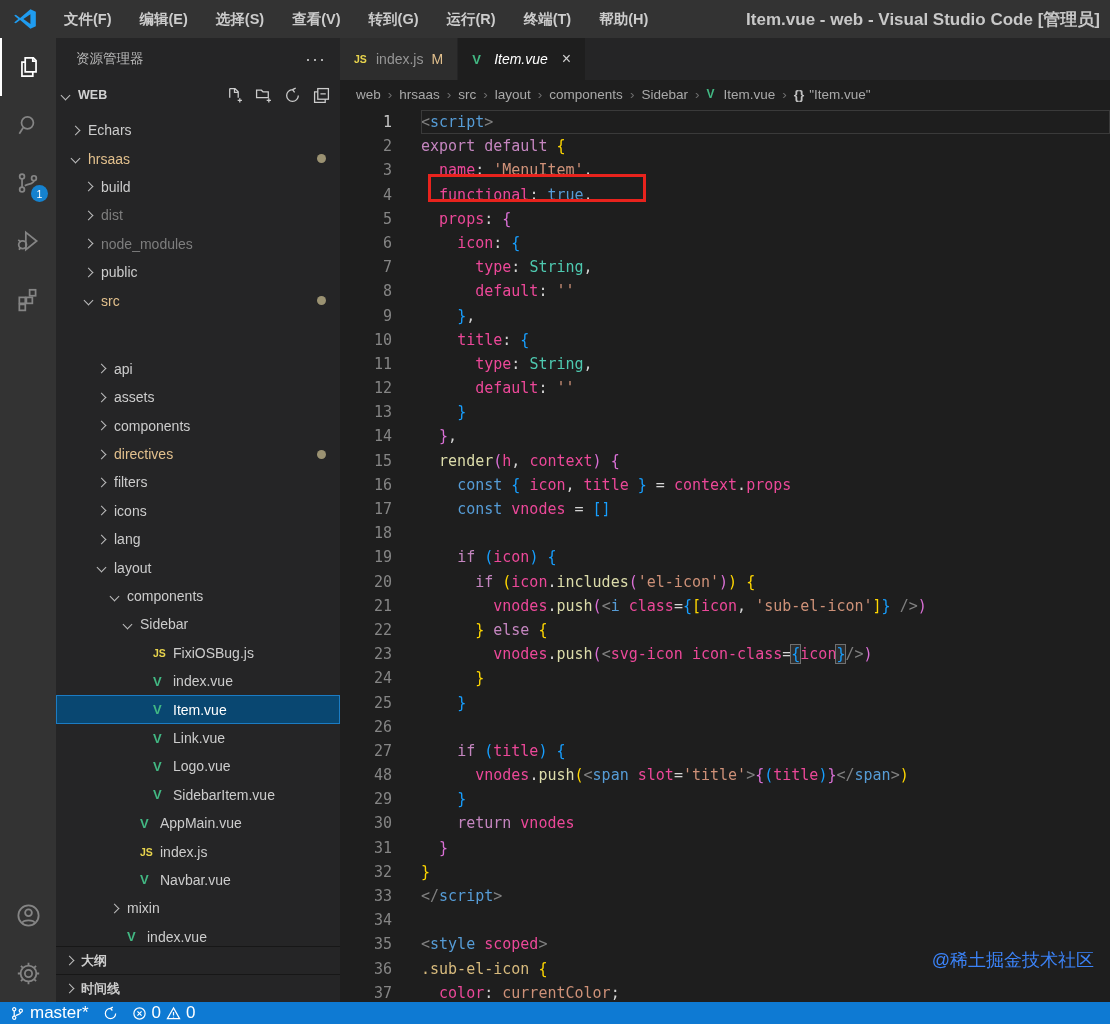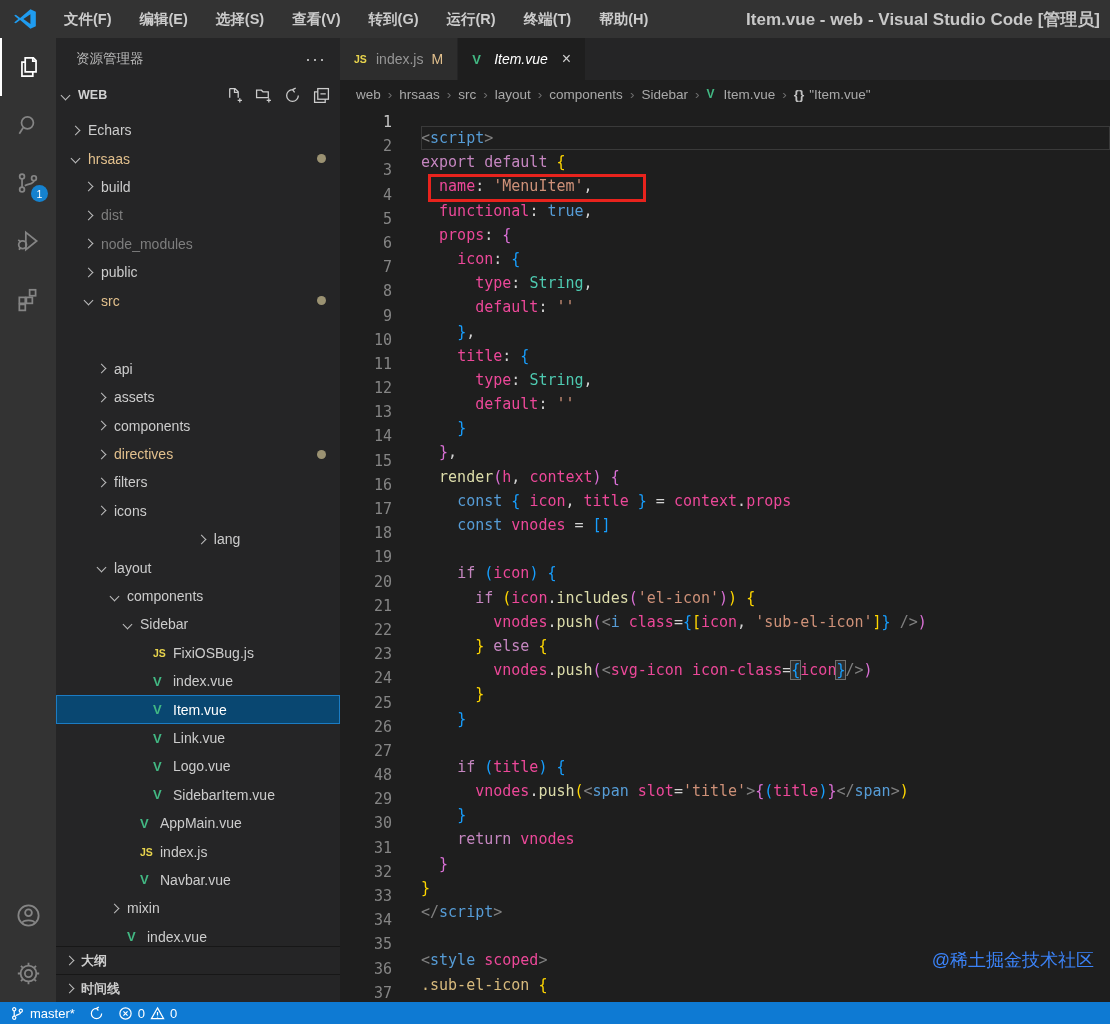--- a/index.html
+++ b/index.html
@@ -74,38 +74,38 @@
   .bc-item .fic { width:17px; font-size:12px; }
   .bc-sym { color:#c0c0c0; margin-right:5px; font-weight:bold; }
 
   .codewrap { position:absolute; top:70px; bottom:0; left:0; right:0; overflow:hidden;
               font-family:"DejaVu Sans Mono", monospace; font-size:15px; line-height:24.2px; }
   .gutter { position:absolute; top:2px; left:0; width:52px; text-align:right; color:#858585; }
   .gutter .ln { height:24.2px; }
   .gutter .ln.cur { color:#c6c6c6; }
   .codelines { position:absolute; top:2px; left:81px; right:0; white-space:pre; }
   .cline { height:24.2px; }
-  .cline.cur { outline:1px solid #3a3a3a; outline-offset:-1px;margin-top:16px; }
+  .cline.cur { outline:1px solid #3a3a3a; outline-offset:-1px; }
 
   .tk-pun { color:#808080; } .tk-tag { color:#569cd6; } .tk-comp { color:#ec4899; }
   .tk-attr { color:#ec4899; } .tk-str { color:#ce9178; } .tk-kw { color:#c586c0; }
   .tk-kwb { color:#569cd6; } .tk-fn { color:#dcdcaa; } .tk-type { color:#4ec9b0; }
   .tk-txt { color:#d4d4d4; } .tk-sel { color:#d7ba7d; }
   .tk-b1 { color:#ffd700; } .tk-b2 { color:#da70d6; } .tk-b3 { color:#179fff; }
   .tk-b3m { color:#179fff; outline:1px solid #707070; background:rgba(90,90,90,.25); }
 
   .red-annotation { position:absolute; left:88px; top:66px; width:218px; height:28px;
                     border:3px solid #e8231d; pointer-events:none; }
 
   .watermark { position:absolute; right:16px; bottom:30px; color:#3b82f6; font-size:18px; }
 
   
   .statusbar { position:absolute; bottom:0; left:0; right:0; height:22px; background:#0e7ad3;
                display:flex; align-items:center; padding-left:10px; gap:14px;
-               font-size:13px; color:#ffffff; }
+               font-size:17px; color:#ffffff; }
   .sb-item { display:flex; align-items:center; gap:5px; cursor:pointer; }
   .sb-item svg { stroke:#ffffff; fill:none; stroke-width:1.3; }
 </style>
 </head>
 <body>
 
 <div class="titlebar">
   <svg class="vscode-logo" viewBox="0 0 24 24">
     <path d="M17 3 L7.5 11 L3.5 8 L2 8.8 L5.8 12 L2 15.2 L3.5 16 L7.5 13 L17 21 L22 18.7 V5.3 Z M17 7.5 V16.5 L10.5 12 Z" fill="#1F9CF0"></path>
   </svg>
@@ -251,21 +251,21 @@
         <span class="gitdot"></span>
       </div>
       <div class="trow" style="padding-left: 40px;">
         <span class="chev right"></span>
         <span class="tlabel">filters</span>
       </div>
       <div class="trow" style="padding-left: 40px;">
         <span class="chev right"></span>
         <span class="tlabel">icons</span>
       </div>
-      <div class="trow" style="padding-left: 40px; justify-content: center;">
+      <div class="trow" style="padding-left: 40px;">
         <span class="chev right"></span>
         <span class="tlabel">lang</span>
       </div>
       <div class="trow" style="padding-left: 40px;">
         <span class="chev down"></span>
         <span class="tlabel">layout</span>
       </div>
       <div class="trow" style="padding-left: 53px;">
         <span class="chev down"></span>
         <span class="tlabel">components</span>

